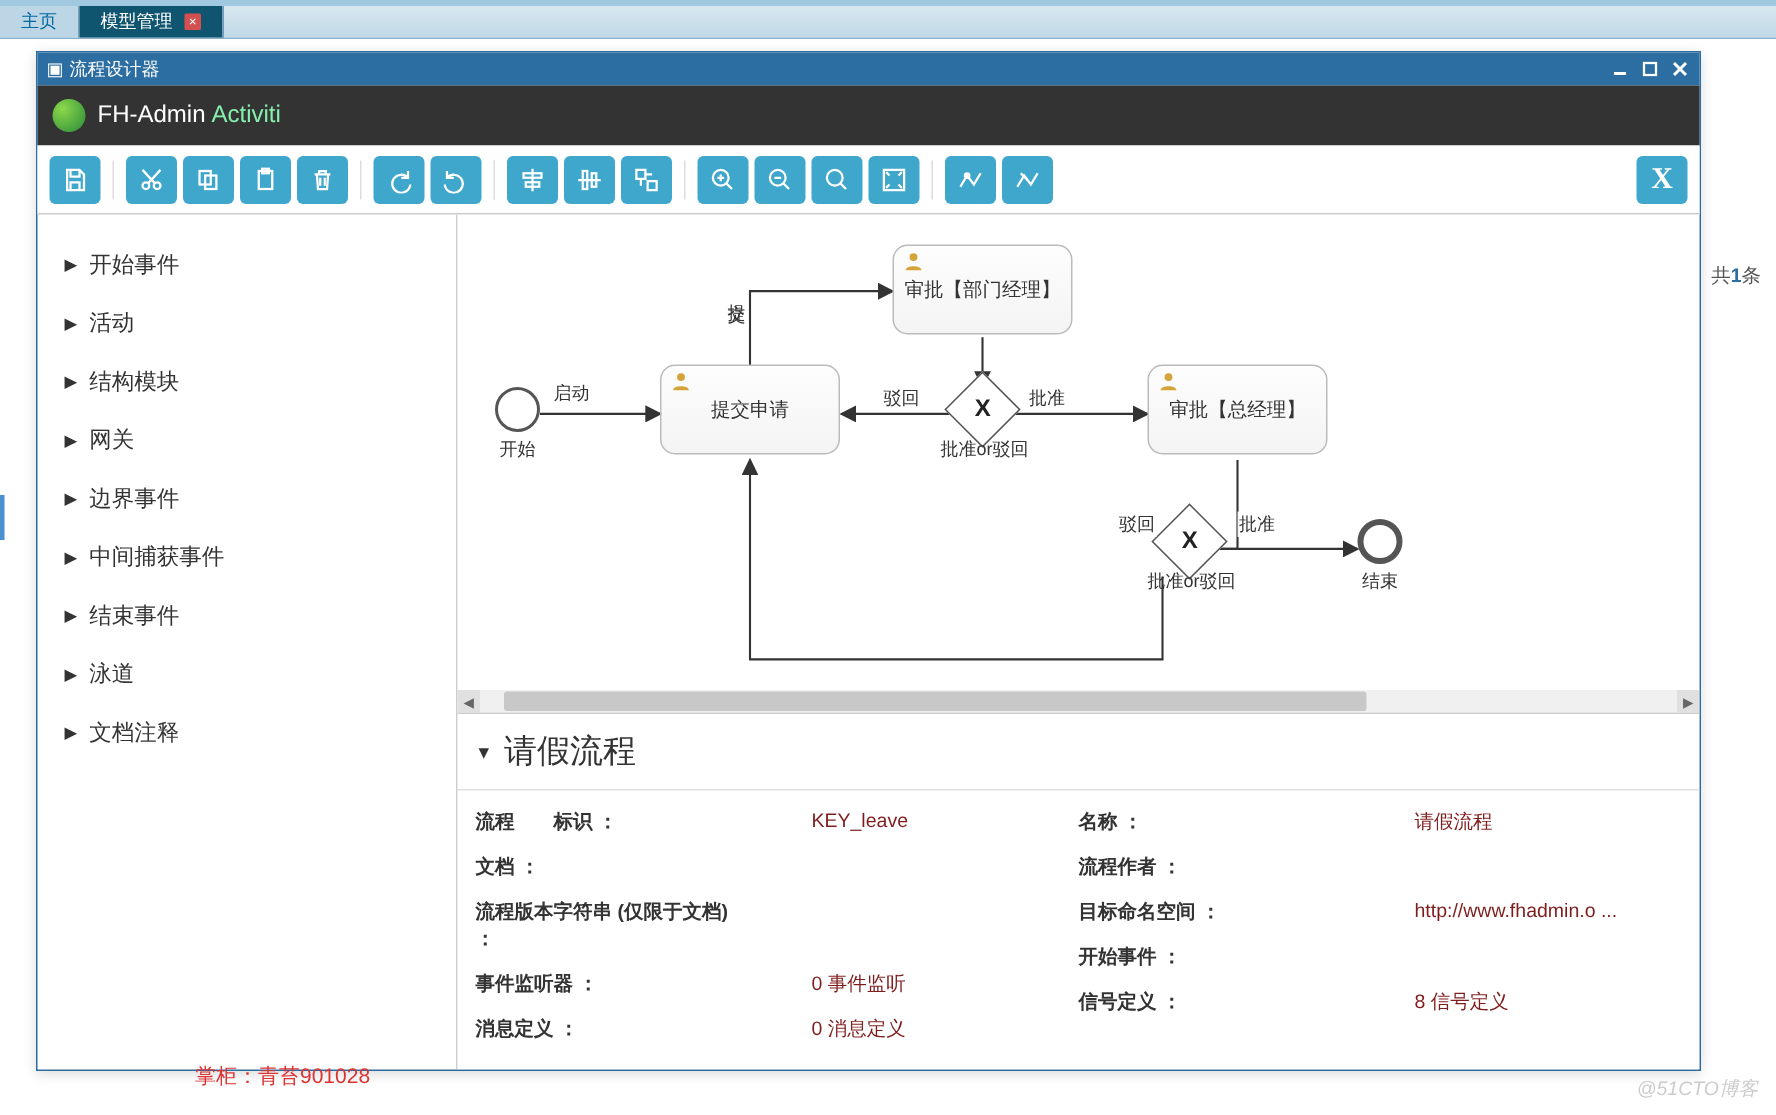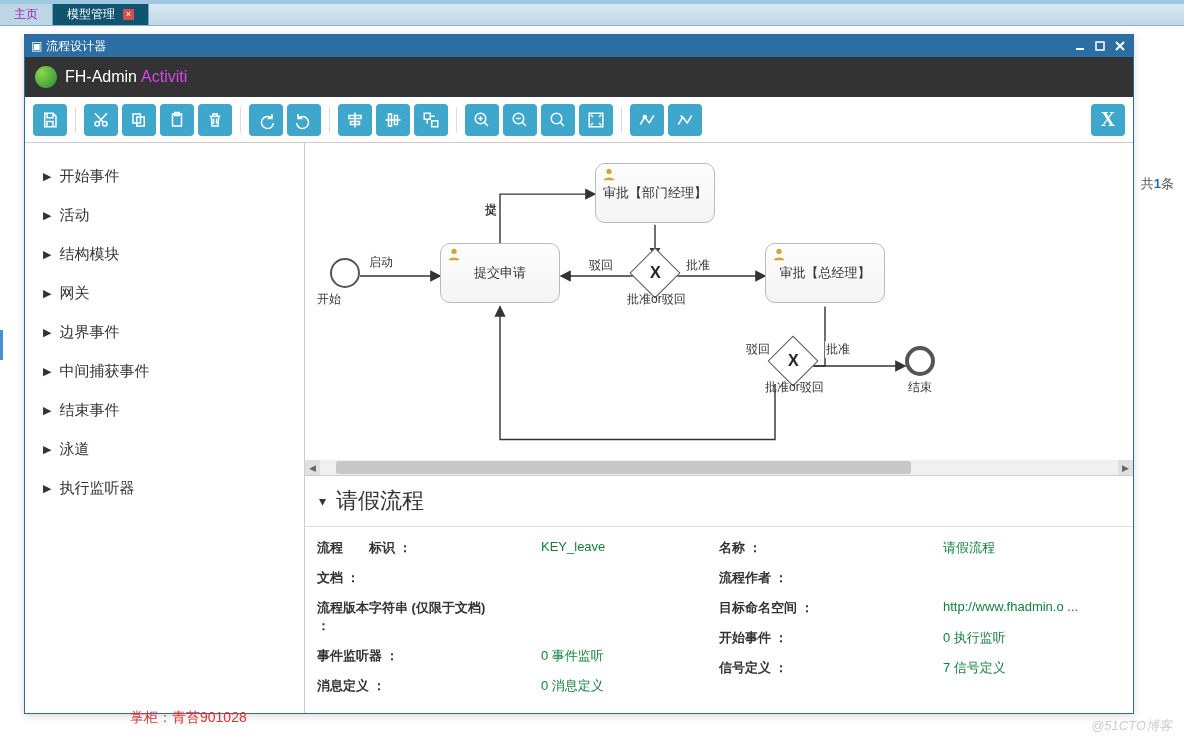--- a/index.html
+++ b/index.html
@@ -1,33 +1,33 @@
 <!DOCTYPE html>
 <html><head>
 <meta charset="utf-8">
 <style>
 * { box-sizing: border-box; margin: 0; padding: 0; font-family: "Microsoft YaHei", Arial, sans-serif; }
 body { background: #fff; font-size: 13px; color: #333; width: 1184px; height: 743px; overflow: hidden; position: relative; }
 
 .top-edge { height: 4px; background: #a0c8e0; }
 .tabbar { height: 22px; background: linear-gradient(#d8e8f0,#c0d8e8); display: flex; align-items: stretch; border-bottom: 1px solid #88b0cc; }
-.tabbar .tab { padding: 2px 14px; font-size: 12px; border-right: 1px solid #78a0c0; cursor: pointer; color: #a21caf; background: #bcd6e6; display: flex; align-items: center; }
+.tabbar .tab { padding: 2px 14px; font-size: 12px; border-right: 1px solid #78a0c0; cursor: pointer; color: #0369a1; background: #bcd6e6; display: flex; align-items: center; }
 .tabbar .tab.active { background: #0f556f; color: #fff; position: relative; }
 .tabbar .tab .x { margin-left: 8px; width: 11px; height: 11px; background: #d45050; color: #fff; font-size: 9px; line-height: 11px; text-align: center; border-radius: 1px; }
 
 .designer-window { position: absolute; left: 24px; top: 34px; width: 1110px; height: 680px; border: 1px solid #2c6aa0; background: #fff; box-shadow: 0 2px 8px rgba(0,0,0,.15); display: flex; flex-direction: column; }
 .win-titlebar { height: 22px; background: #2c6ea1; color: #fff; display: flex; align-items: center; padding: 0 6px; font-size: 12px; }
 .win-titlebar .spacer { flex: 1; }
 .win-titlebar .winbtn { width: 14px; height: 14px; margin-left: 6px; cursor: pointer; display: inline-flex; align-items: center; justify-content: center; }
 .win-titlebar .winbtn svg { width: 12px; height: 12px; }
 
 .app-header { height: 40px; background: #333; display: flex; align-items: center; padding: 0 10px; }
 .app-header .logo { width: 22px; height: 22px; border-radius: 50%; background: radial-gradient(circle at 30% 30%, #8bd84a, #2a8a3a); margin-right: 8px; }
 .app-header .brand { color: #fff; font-size: 16px; margin-right: 4px; }
-.app-header .brand2 { color: #d946ef; font-size: 16px; font-family: Arial; }
+.app-header .brand2 { color: #86efac; font-size: 16px; font-family: Arial; }
 
 .toolbar { height: 46px; background: #fff; border-bottom: 1px solid #ccc; display: flex; align-items: center; padding: 0 8px; gap: 4px; }
 .tbtn { width: 34px; height: 32px; background: #3fa6cc; border-radius: 4px; display: flex; align-items: center; justify-content: center; color: #fff; cursor: pointer; font-weight: bold; }
 .tbtn svg { width: 18px; height: 18px; stroke: #fff; fill: none; stroke-width: 2; }
 .tsep { width: 1px; height: 26px; background: #ddd; margin: 0 4px; }
 .toolbar .spacer { flex: 1; }
 .tbtn.closex { font-family: "Times New Roman", serif; font-size: 20px; }
 
 .body-area { flex: 1; display: flex; overflow: hidden; }
 .palette { width: 280px; border-right: 1px solid #ccc; padding: 14px 18px; }
@@ -41,21 +41,21 @@
 .hscroll .thumb { position: absolute; left: 2%; width: 72%; height: 13px; background: #c8c8c8; border-radius: 2px; }
 .hscroll .arrow { width: 15px; height: 15px; background: #e0e0e0; display: flex; align-items: center; justify-content: center; font-size: 9px; color: #666; }
 
 .props { border-top: 1px solid #ccc; background: #fff; }
 .props-hd { display: flex; align-items: center; padding: 10px 14px; font-size: 22px; color: #333; border-bottom: 1px solid #e0e0e0; }
 .props-hd .chev { margin-right: 10px; font-size: 14px; }
 .props-body { display: flex; padding: 6px 12px 12px; font-size: 13px; }
 .pcol { flex: 1; }
 .prow { display: flex; padding: 6px 0; gap: 44px; }
 .prow .lbl { width: 180px; font-weight: bold; color: #333; }
-.prow .val { flex: 1; color: #15803d; }
+.prow .val { flex: 1; color: #7f1d1d; }
 
 
 .node-start, .node-end { position: absolute; width: 30px; height: 30px; border: 2px solid #555; border-radius: 50%; background: #fff; }
 .node-end { border-width: 4px; }
 .node-label { position: absolute; font-size: 12px; color: #333; }
 .gateway { position: absolute; width: 36px; height: 36px; transform: rotate(45deg); border: 1px solid #555; background: #fff; display: flex; align-items: center; justify-content: center; }
 .gateway .gx { transform: rotate(-45deg); font-weight: bold; font-size: 16px; color: #222; }
 .task { position: absolute; width: 120px; height: 60px; border: 1px solid #bbb; border-radius: 10px; background: linear-gradient(#fdfdfd,#f4f4f4); display: flex; align-items: center; justify-content: center; font-size: 13px; color: #333; }
 .task .usr { position: absolute; left: 6px; top: 3px; width: 14px; height: 14px; }
 .task .usr svg { width: 14px; height: 14px; }
@@ -249,21 +249,21 @@
       <div class="item">
           <span class="caret">▶</span>
           <span>结束事件</span>
         </div>
       <div class="item">
           <span class="caret">▶</span>
           <span>泳道</span>
         </div>
       <div class="item">
           <span class="caret">▶</span>
-          <span>执行监听器</span>
+          <span>文档注释</span>
         </div>
     </div>
 
     <div class="canvas-col">
       <div class="canvas">
         <svg class="edges" viewBox="0 0 828 310" preserveAspectRatio="none">
           <defs>
               <marker id="ah" markerWidth="8" markerHeight="8" refX="7" refY="4" orient="auto">
                 <path d="M0 0 L8 4 L0 8 z" fill="#333"></path>
               </marker>
@@ -274,21 +274,21 @@
             <path d="M350 80 L350 112"></path>
             <path d="M332 130 L256 130"></path>
             <path d="M368 130 L460 130"></path>
             <path d="M520 160 L520 218 L488 218"></path>
             <path d="M470 236 L470 290 L195 290 L195 160"></path>
             <path d="M506 218 L600 218"></path>
           </g>
         </svg>
 
         <div class="node-start" style="left:25px; top:115px;"></div>
-        <div class="node-label" style="left:12px; top:148px;">开始</div>
+        <div class="node-label" style="left:28px; top:148px;">开始</div>
 
         <div class="task" style="left:290px; top:20px;">
           <span class="usr"><svg viewBox="0 0 16 16">
                 <circle cx="8" cy="5" r="3" fill="#d4a43a"></circle>
                 <path d="M2 15c0-4 12-4 12 0" fill="#d4a43a"></path>
               </svg></span>
           <span>审批【部门经理】</span>
         </div>
 
         <div class="task" style="left:135px; top:100px;">
@@ -372,25 +372,24 @@
             <div class="prow">
                 <div class="lbl">流程作者 ：</div>
                 <div class="val"></div>
               </div>
             <div class="prow">
                 <div class="lbl">目标命名空间 ：</div>
                 <div class="val">http://www.fhadmin.o ...</div>
               </div>
             <div class="prow">
                 <div class="lbl">开始事件 ：</div>
-                <div class="val">0 执行监听</div>
               </div>
             <div class="prow">
                 <div class="lbl">信号定义 ：</div>
-                <div class="val">7 信号定义</div>
+                <div class="val">8 信号定义</div>
               </div>
           </div>
         </div>
       </div>
     </div>
   </div>
 </div>
 
 <div class="footer-text">掌柜：青苔901028</div>
 <div class="watermark">@51CTO博客</div>

